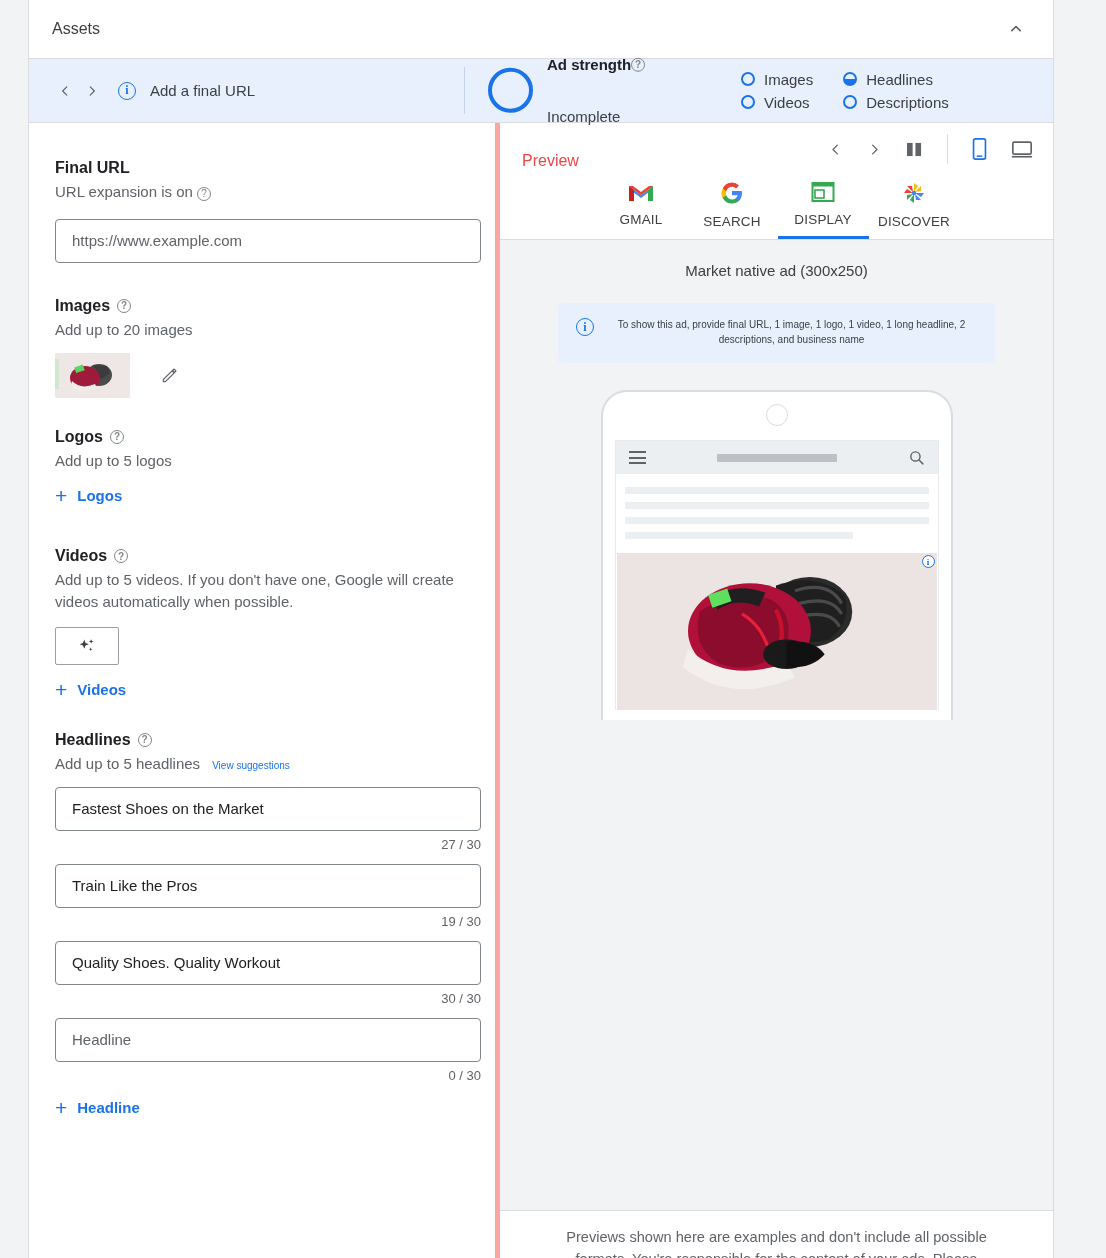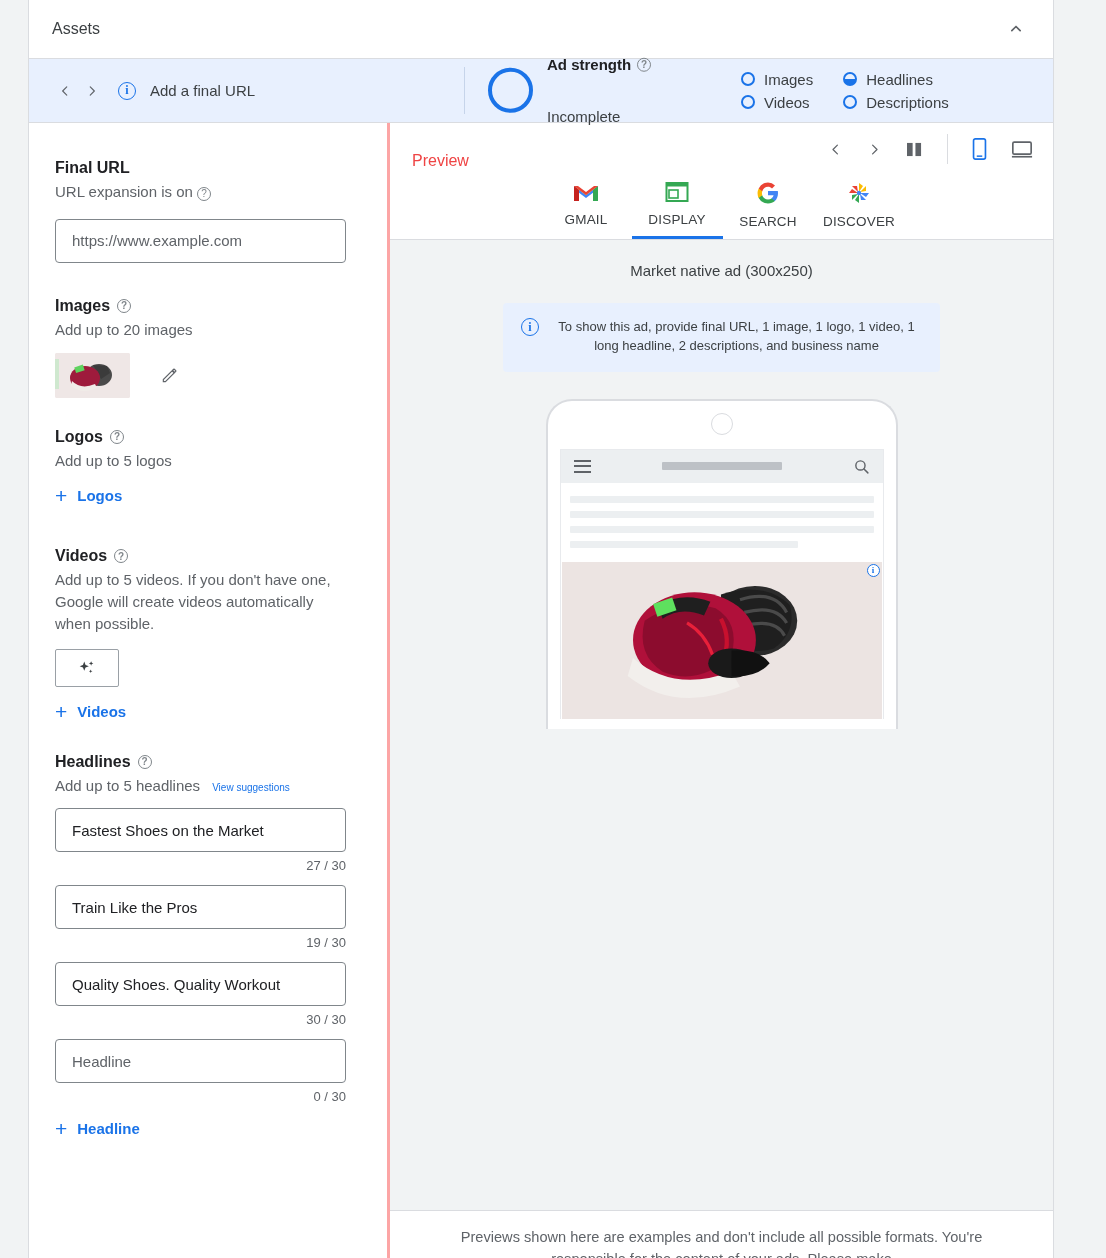--- a/index.html
+++ b/index.html
@@ -43,37 +43,37 @@
     align-items: center; justify-content: center; font-family: "Liberation Serif", serif;
     margin-left: 7px;
   }
   .sb-url-text { font-size: 15px; color: #3c4043; margin-left: 3px; }
 
   .sb-divider { position: absolute; left: 435px; top: 8px; bottom: 8px; width: 1px; background: #c6d4ea; }
 
   .ad-strength { position: absolute; left: 459px; top: 50%; transform: translateY(-50%); display: flex; align-items: center; gap: 14px; }
   .ring { width: 45px; height: 45px; border-radius: 50%; border: 4px solid #1a73e8; }
   .as-text { line-height: 1.35; }
-  .as-label { font-size: 15px; font-weight: bold; color: #202124; display: flex; align-items: center; gap: 6px; }
+  .as-label { font-size: 15px; font-weight: bold; color: #202124; display: flex; align-items: center; }
   .as-sub { font-size: 15px; color: #3c4043; margin-top: 32px; }
   .help-q {
     width: 14px; height: 14px; border-radius: 50%; border: 1.2px solid #80868b;
     color: #80868b; font-size: 10px; display: inline-flex; align-items: center;
     justify-content: center; flex: none; font-family: "Liberation Sans", sans-serif;
   }
 
   .checks { position: absolute; left: 712px; top: 50%; transform: translateY(-50%); display: flex; gap: 30px; }
   .check-col { display: flex; flex-direction: column; gap: 6px; }
   .check-row { display: flex; align-items: center; gap: 9px; font-size: 15px; color: #3c4043; }
   .circ { width: 14px; height: 14px; border-radius: 50%; border: 2px solid #1a73e8; flex: none; }
   .circ.half { background: linear-gradient(to bottom, transparent 50%, #1a73e8 50%); }
 
   
   .body-split { display: flex; height: calc(1258px - 59px - 64px); }
-  .left-pane { width: 361px; padding: 36px 41px 0 26px; border-right: 3px solid #fca5a5; }
+  .left-pane { width: 471px; padding: 36px 14px 0 26px; border-right: 5px solid #fca5a5; }
   .right-pane { flex: 1; display: flex; flex-direction: column; background: #f1f3f4; }
 
   
   .sec-title { font-size: 16px; font-weight: bold; color: #202124; display: flex; align-items: center; gap: 7px; }
   .sec-sub { font-size: 15px; color: #5f6368; margin-top: 4px; line-height: 1.45; }
   .sec { margin-bottom: 34px; }
 
   .text-input {
     width: 100%; height: 44px; border: 1px solid #80868b; border-radius: 4px;
     padding: 0 16px; font-size: 15px; color: #202124; background: #fff;
@@ -125,21 +125,21 @@
     content: ""; position: absolute; left: 0; right: 0; bottom: 0; height: 3px; background: #1a73e8;
   }
 
   .preview-body { flex: 1; overflow: hidden; position: relative; padding-top: 22px; }
   .native-label { text-align: center; font-size: 15px; color: #3c4043; }
 
   .info-banner {
     margin: 24px auto 0; width: 437px; background: #e8f0fe; border-radius: 4px;
     padding: 15px 18px 16px; display: flex; gap: 12px;
   }
-  .ib-text { font-size: 13px; color: #3c4043; line-height: 1.45; text-align: center; flex: 1; }
+  .ib-text { font-size: 10px; color: #3c4043; line-height: 1.45; text-align: center; flex: 1; }
 
   
   .phone {
     margin: 27px auto 0; width: 352px; height: 330px;
     border: 2px solid #dadce0; border-bottom: none;
     border-radius: 26px 26px 0 0; background: #fff; position: relative;
   }
   .notch { width: 22px; height: 22px; border-radius: 50%; border: 1.5px solid #dadce0; margin: 12px auto 0; }
   .screen { margin: 14px 12px 0; border: 1px solid #e8eaed; border-bottom: none; height: 270px; overflow: hidden; }
   .app-bar { height: 33px; background: #eceff1; display: flex; align-items: center; padding: 0 13px; }
@@ -377,36 +377,36 @@
             <div class="tab">
               <svg width="28" height="22" viewBox="0 0 28 22">
                 <path d="M2 20V5l12 9 12-9v15h-4V11l-8 6-8-6v9z" fill="#4285f4"></path>
                 <path d="M2 20V5l5 3.7V20z" fill="#c5221f"></path>
                 <path d="M26 20V5l-5 3.7V20z" fill="#34a853"></path>
                 <path d="M2 5l12 9 12-9-12 8z" fill="#fbbc04"></path>
                 <path d="M2 5h4l8 6 8-6h4l-12 9z" fill="#ea4335"></path>
               </svg>
               <div class="tab-label">GMAIL</div>
             </div>
-            <div class="tab active">
-              <svg width="24" height="22" viewBox="0 0 24 22">
-                <rect x="1.5" y="2" width="21" height="18" fill="none" stroke="#34a853" stroke-width="2"></rect>
-                <rect x="1.5" y="2" width="21" height="3.5" fill="#34a853"></rect>
-                <rect x="4" y="9" width="9" height="8" fill="none" stroke="#34a853" stroke-width="1.6"></rect>
-              </svg>
-              <div class="tab-label">DISPLAY</div>
-            </div>
             <div class="tab">
               <svg width="24" height="24" viewBox="0 0 24 24">
                 <path d="M22 12.2c0-.8-.07-1.5-.2-2.2H12v4.2h5.6a4.8 4.8 0 01-2.1 3.1v2.6h3.4c2-1.8 3.1-4.5 3.1-7.7z" fill="#4285f4"></path>
                 <path d="M12 22.5c2.8 0 5.2-.9 6.9-2.5l-3.4-2.6c-.9.6-2.1 1-3.5 1-2.7 0-5-1.8-5.8-4.2H2.7v2.7A10.5 10.5 0 0012 22.5z" fill="#34a853"></path>
                 <path d="M6.2 14.2a6.3 6.3 0 010-4V7.5H2.7a10.5 10.5 0 000 9.4z" fill="#fbbc04"></path>
                 <path d="M12 5.8c1.5 0 2.9.5 4 1.6l3-3A10.4 10.4 0 0012 1.5 10.5 10.5 0 002.7 7.5l3.5 2.7c.8-2.4 3.1-4.4 5.8-4.4z" fill="#ea4335"></path>
               </svg>
               <div class="tab-label">SEARCH</div>
+            </div>
+            <div class="tab active">
+              <svg width="24" height="22" viewBox="0 0 24 22">
+                <rect x="1.5" y="2" width="21" height="18" fill="none" stroke="#34a853" stroke-width="2"></rect>
+                <rect x="1.5" y="2" width="21" height="3.5" fill="#34a853"></rect>
+                <rect x="4" y="9" width="9" height="8" fill="none" stroke="#34a853" stroke-width="1.6"></rect>
+              </svg>
+              <div class="tab-label">DISPLAY</div>
             </div>
             <div class="tab">
               <svg width="24" height="24" viewBox="0 0 24 24">
                 <path d="M12 2v9l4-6z" fill="#fbbc04"></path>
                 <path d="M12 22v-9l-4 6z" fill="#34a853"></path>
                 <path d="M2 12h9l-6-4z" fill="#ea4335"></path>
                 <path d="M22 12h-9l6 4z" fill="#4285f4"></path>
                 <path d="M5 5l6 6-1-6z" fill="#ea4335"></path>
                 <path d="M19 19l-6-6 1 6z" fill="#4285f4"></path>
                 <path d="M19 5l-6 6 6-1z" fill="#fbbc04"></path>

